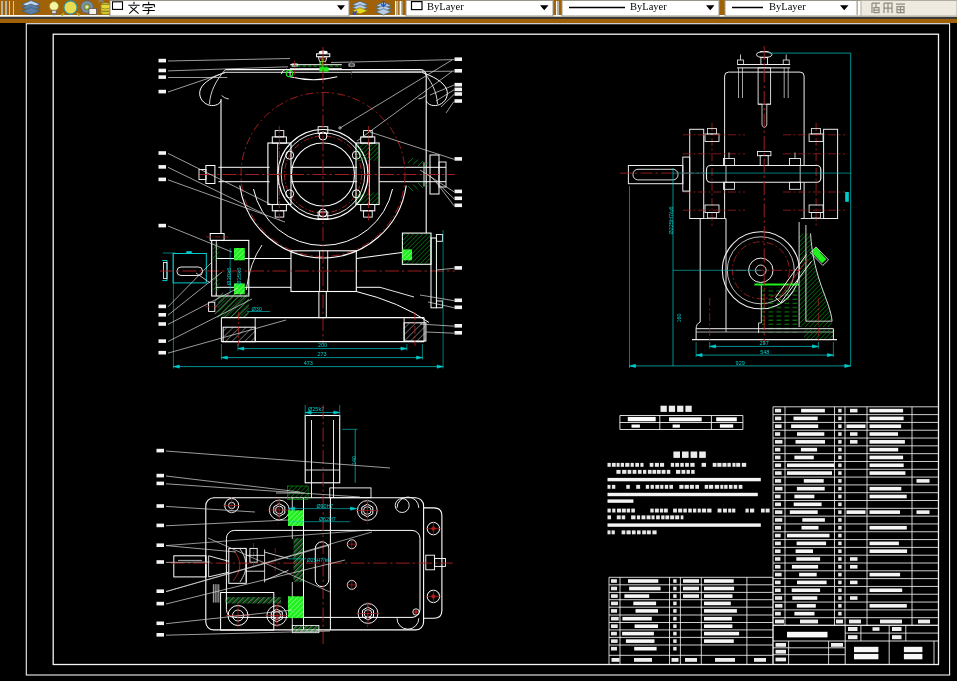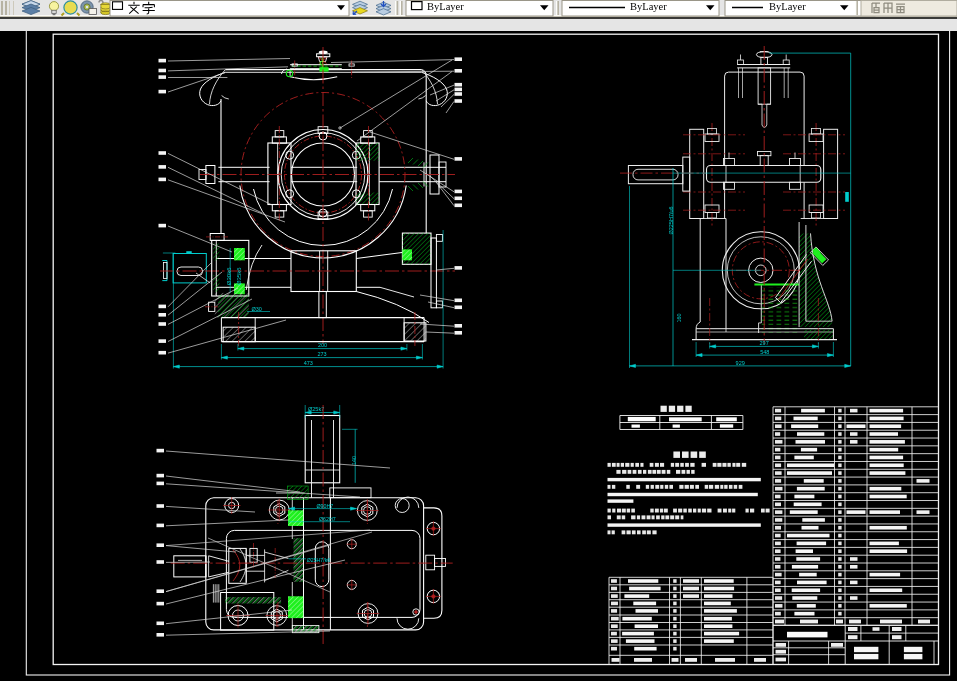--- a/index.html
+++ b/index.html
@@ -907,21 +907,21 @@
       <rect x="775.5" y="657.6" width="10.5" height="3.8" fill="#eee"></rect>
       <rect x="831.0" y="643.0" width="12.0" height="3.8" fill="#eee"></rect>
       <line x1="889.2" y1="641.0" x2="889.2" y2="664.5" stroke="#f2f2f2" stroke-width="0.85"></line>
       <line x1="934.0" y1="641.0" x2="934.0" y2="664.5" stroke="#f2f2f2" stroke-width="0.85"></line>
       <rect x="854.0" y="646.8" width="24.4" height="5.4" fill="#f6f6f6"></rect>
       <rect x="854.0" y="653.9" width="24.4" height="5.4" fill="#f6f6f6"></rect>
       <rect x="903.9" y="646.8" width="18.5" height="5.4" fill="#f6f6f6"></rect>
       <rect x="903.9" y="653.9" width="18.5" height="5.4" fill="#f6f6f6"></rect>
     </g>
   </svg>
-<div style="position:absolute;left:0;top:0;width:957px;height:31px;background:#e5e5e5;">
+<div style="position:absolute;left:0;top:0;width:957px;height:23px;background:#a16207;">
     <div style="position:absolute;left:0;top:15px;width:957px;height:1px;background:#fbfaf6"></div>
     <div style="position:absolute;left:0;top:16px;width:957px;height:1px;background:#c7c3b4"></div>
     <div style="position:absolute;left:0;top:17px;width:957px;height:2px;background:#3a3a38"></div>
     <div style="position:absolute;left:1px;top:1px;width:2px;height:14px;background:#ffffff;border-right:2px solid #b7b3a4"></div>
     <div style="position:absolute;left:5px;top:1px;width:2px;height:14px;background:#ffffff;border-right:2px solid #b7b3a4"></div>
     <div style="position:absolute;left:9px;top:1px;width:1px;height:14px;background:#cdc9bb"></div>
     <div style="position:absolute;left:13px;top:1px;width:1px;height:14px;background:#cdc9bb"></div>
     <svg width="957" height="19" style="position:absolute;left:0;top:0">
       <path d="M31 0.6000000000000001 L40 4.2 L31 7.8 L22 4.2 Z" fill="#9db9d6" stroke="#3a5a7a" stroke-width="0.7"></path>
       <path d="M31 0.6000000000000001 L40 4.2 L31 7.8 L22 4.2 Z" fill="#c8d8ea" stroke="#3a5a7a" stroke-width="0.7"></path>

